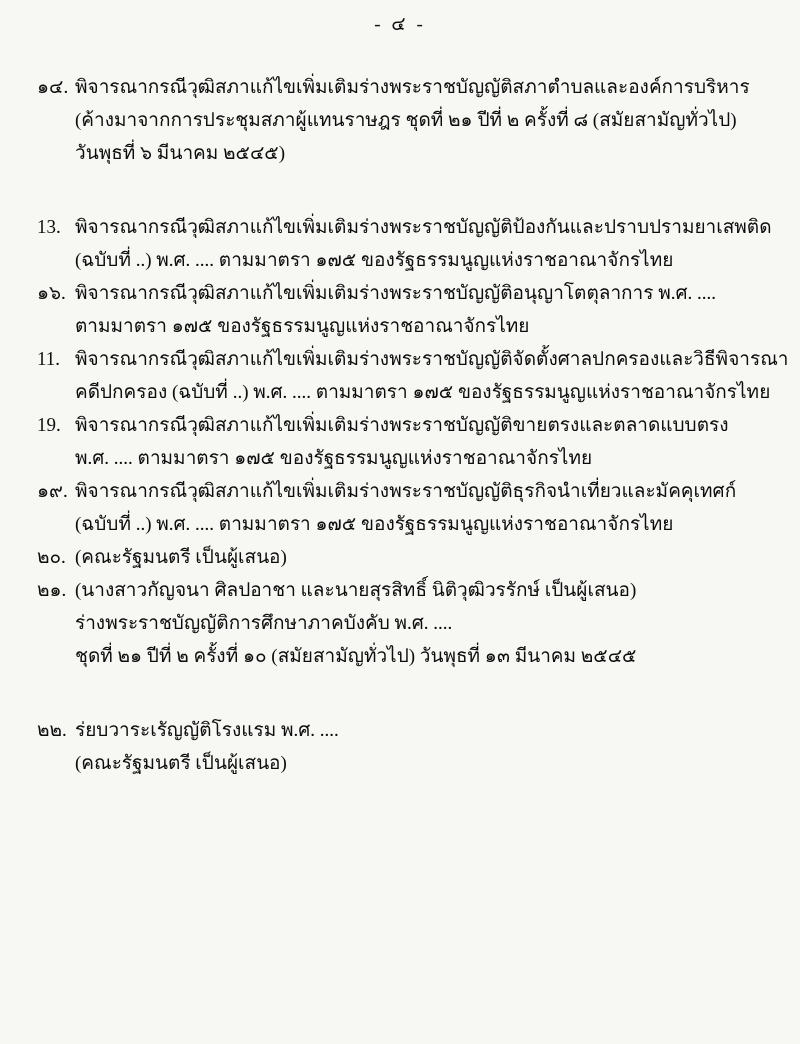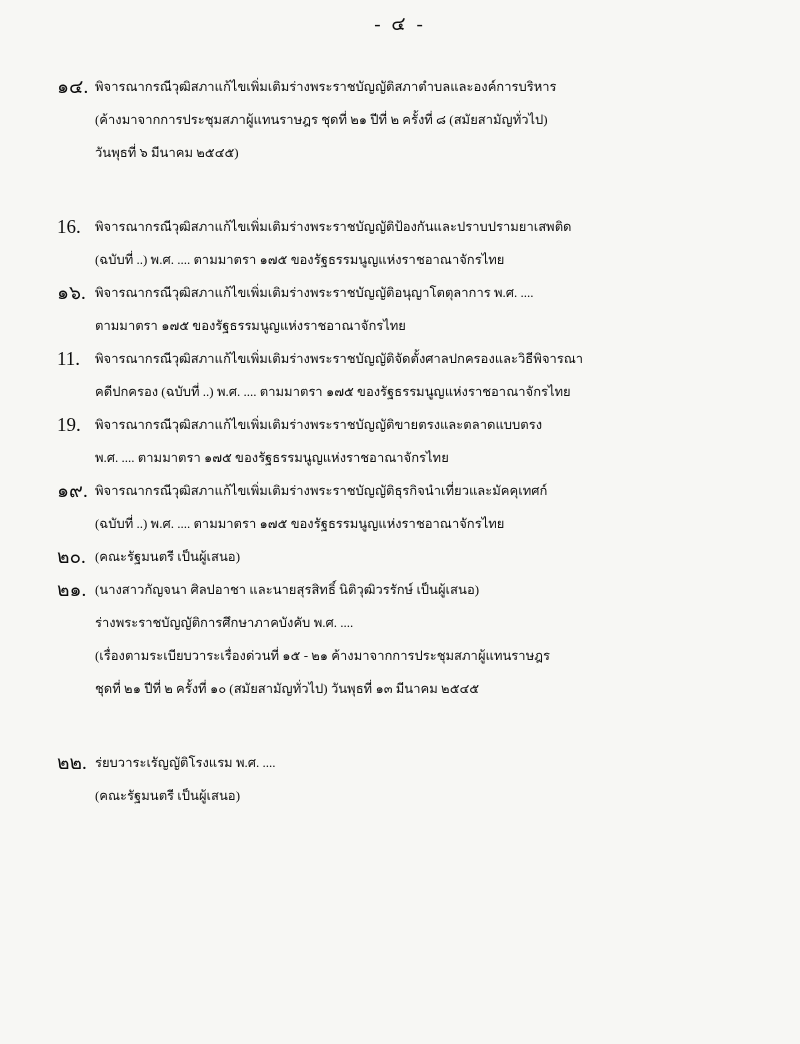--- a/index.html
+++ b/index.html
@@ -19,41 +19,41 @@
     box-sizing: border-box;
   }
   .pageno {
     text-align: center;
     padding-top: 8px;
     font-size: 19px;
     letter-spacing: 3px;
     color: #101010;
   }
   .content {
-    padding: 32px 40px 0 57px;
+    padding: 32px 40px 0 37px;
     box-sizing: border-box;
   }
   .item {
     display: flex;
     align-items: flex-start;
   }
   .item.gap-after {
     margin-bottom: 41px;
   }
   .num {
     flex: 0 0 38px;
     width: 38px;
     font-size: 19px;
     line-height: 33px;
     color: #0d0d0d;
     white-space: nowrap;
   }
   .lines {
     flex: 1;
-    font-size: 13px;
+    font-size: 19px;
     line-height: 33px;
     color: #0d0d0d;
   }
   .lines > div {
     white-space: nowrap;
   }
 </style>
 </head>
 <body>
 
@@ -63,21 +63,21 @@
   <div class="item gap-after">
     <span class="num">๑๔.</span>
     <div class="lines">
           <div>พิจารณากรณีวุฒิสภาแก้ไขเพิ่มเติมร่างพระราชบัญญัติสภาตำบลและองค์การบริหาร</div>
           <div>(ค้างมาจากการประชุมสภาผู้แทนราษฎร ชุดที่ ๒๑ ปีที่ ๒ ครั้งที่ ๘ (สมัยสามัญทั่วไป)</div>
           <div>วันพุธที่ ๖ มีนาคม ๒๕๔๕)</div>
         </div>
   </div>
 
   <div class="item">
-    <span class="num">16.</span>
+    <span class="num">13.</span>
     <div class="lines">
           <div>พิจารณากรณีวุฒิสภาแก้ไขเพิ่มเติมร่างพระราชบัญญัติป้องกันและปราบปรามยาเสพติด</div>
           <div>(ฉบับที่ ..) พ.ศ. .... ตามมาตรา ๑๗๕ ของรัฐธรรมนูญแห่งราชอาณาจักรไทย</div>
         </div>
   </div>
 
   <div class="item">
     <span class="num">๑๖.</span>
     <div class="lines">
           <div>พิจารณากรณีวุฒิสภาแก้ไขเพิ่มเติมร่างพระราชบัญญัติอนุญาโตตุลาการ พ.ศ. ....</div>
@@ -114,21 +114,20 @@
     <div class="lines">
           <div>(คณะรัฐมนตรี  เป็นผู้เสนอ)</div>
         </div>
   </div>
 
   <div class="item gap-after">
     <span class="num">๒๑.</span>
     <div class="lines">
           <div>(นางสาวกัญจนา  ศิลปอาชา  และนายสุรสิทธิ์  นิติวุฒิวรรักษ์  เป็นผู้เสนอ)</div>
           <div>ร่างพระราชบัญญัติการศึกษาภาคบังคับ พ.ศ. ....</div>
-          <div>(เรื่องตามระเบียบวาระเรื่องด่วนที่ ๑๕ - ๒๑ ค้างมาจากการประชุมสภาผู้แทนราษฎร</div>
           <div>ชุดที่ ๒๑ ปีที่ ๒ ครั้งที่ ๑๐ (สมัยสามัญทั่วไป) วันพุธที่ ๑๓ มีนาคม ๒๕๔๕</div>
         </div>
   </div>
 
   <div class="item">
     <span class="num">๒๒.</span>
     <div class="lines">
           <div>ร่ยบวาระเรัญญัติโรงแรม พ.ศ. ....</div>
           <div>(คณะรัฐมนตรี  เป็นผู้เสนอ)</div>
         </div>

